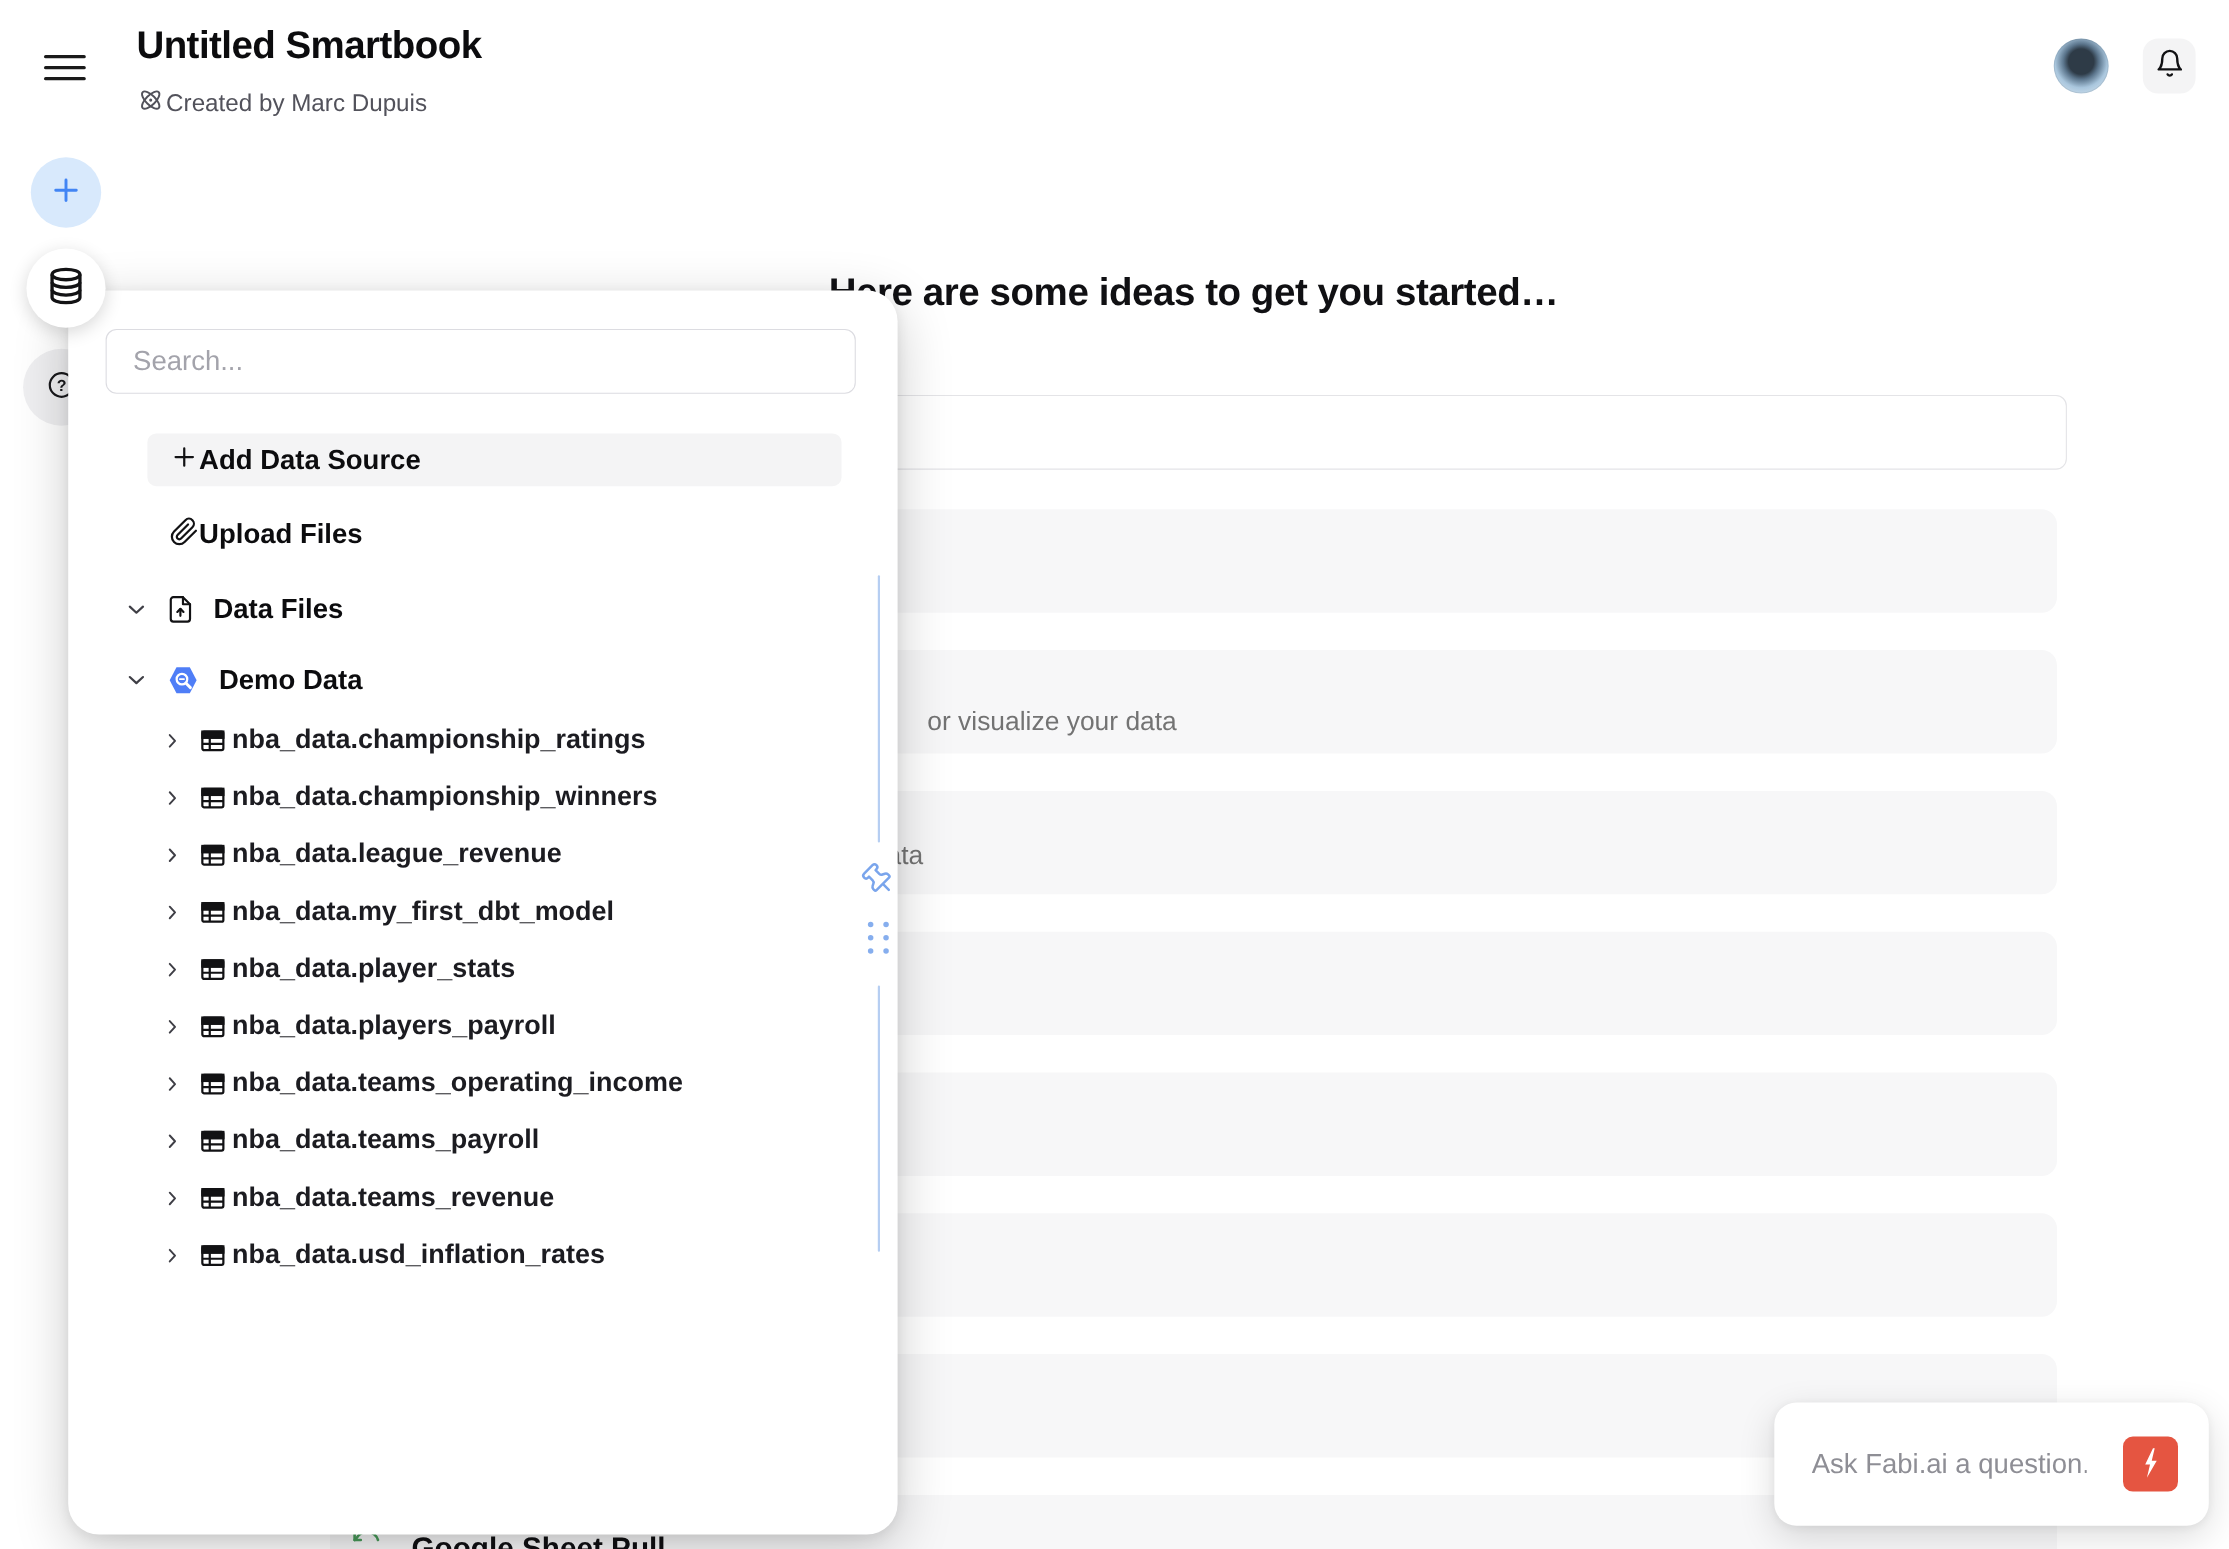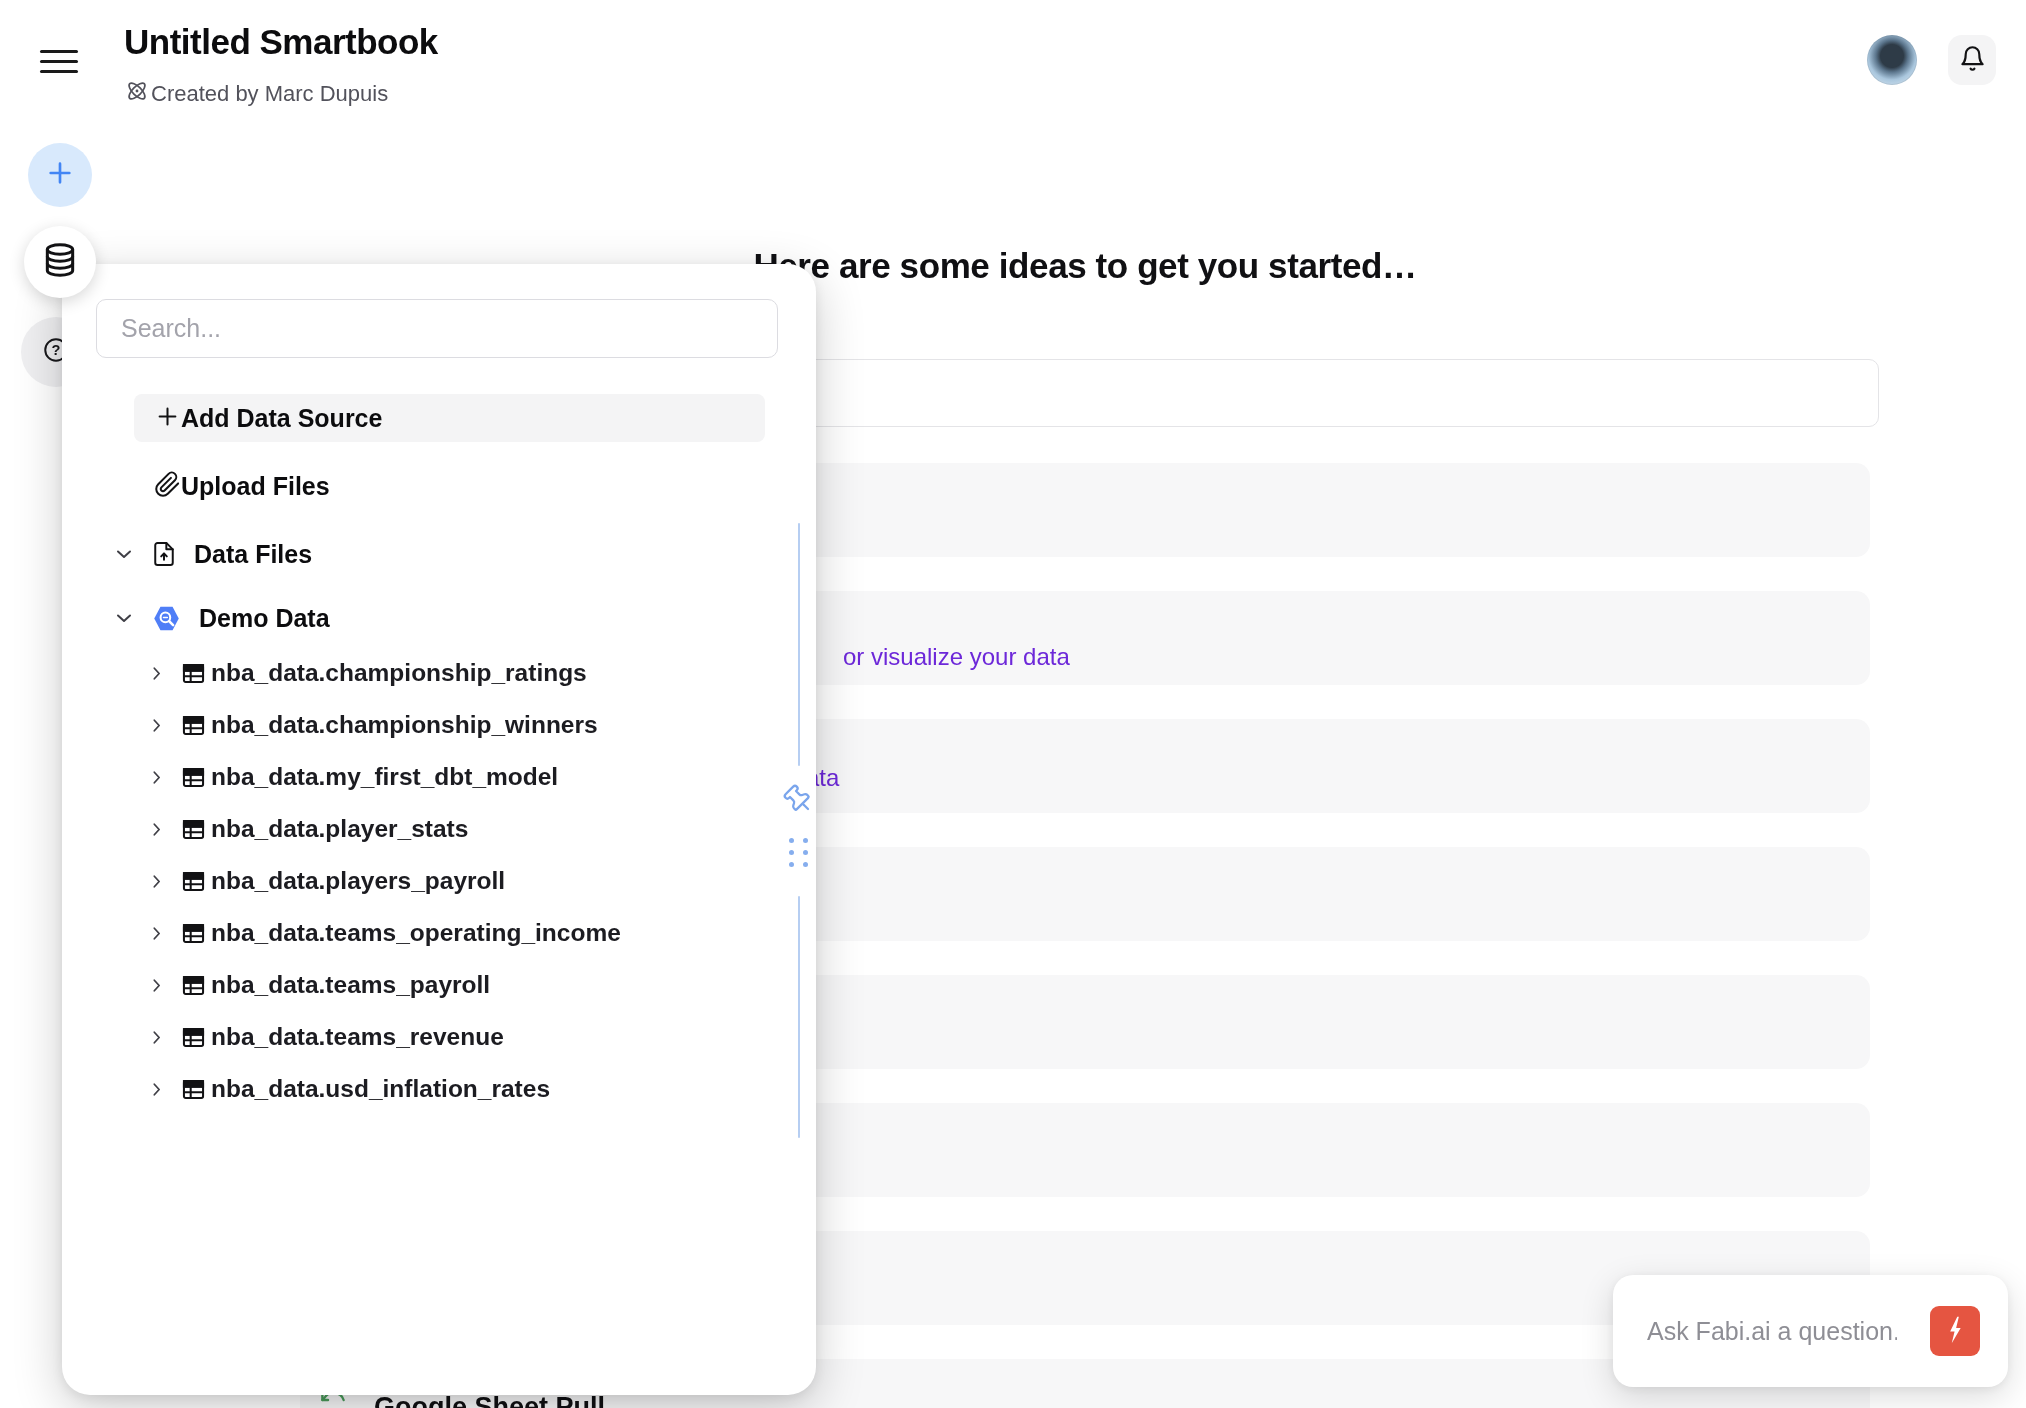--- a/index.html
+++ b/index.html
@@ -24,21 +24,21 @@
   .db-btn { left:24px; top:226px; width:72px; height:72px; background:#fff;
     box-shadow:0 4px 16px rgba(0,0,0,.16); z-index:15; }
   .help-btn { left:21px; top:317px; width:70px; height:70px; background:#efeff1; z-index:5; }
 
   
   .main-heading { left:300px; top:246px; width:1570px; text-align:center;
     font-size:35px; font-weight:700; letter-spacing:-.4px; color:#101013; z-index:1; }
   .prompt-card { left:300px; top:359px; width:1579px; height:68px; background:#fff;
     border:1.5px solid #e4e4e7; border-radius:10px; z-index:1; cursor:text; }
   .idea-card { left:300px; width:1570px; height:94px; background:#f7f7f8; border-radius:14px; z-index:1; cursor:pointer; }
-  .idea-frag { position:absolute; font-size:24px; color:#6d28d9; white-space:nowrap; }
+  .idea-frag { position:absolute; font-size:24px; color:#737373; white-space:nowrap; }
   .sheet-item { left:318px; top:1390px; display:flex; align-items:flex-start; gap:26px; z-index:1; cursor:pointer; }
   .sheet-item .lbl { font-size:27px; font-weight:700; color:#101013; padding-top:2px; }
 
   
   .panel { left:62px; top:264px; width:754px; height:1131px; background:#fff; border-radius:28px;
     box-shadow:0 14px 50px rgba(0,0,0,.20), 0 3px 12px rgba(0,0,0,.08); z-index:10; }
   .search-box { position:absolute; left:34px; top:35px; width:682px; height:59px;
     border:1.5px solid #dcdce1; border-radius:10px; font-size:25px; color:#18181b;
     padding:0 24px; outline:none; background:#fff; font-family:"Liberation Sans",sans-serif; }
   .search-box::placeholder { color:#a3a3ab; }
@@ -255,20 +255,35 @@
             <path d="M9.5 6 15 12l-5.5 6"></path>
           </svg>
         </span>
       <span class="ico">
           <svg width="27" height="27" viewBox="0 0 24 24" fill="none" stroke="#121214" stroke-width="1.8">
             <rect x="3.5" y="4.5" width="17" height="15" rx="1.5"></rect>
             <path d="M3.5 9.5h17M3.5 14.5h17M9.5 9.5v10"></path>
             <rect x="3.5" y="4.5" width="17" height="5" fill="#121214"></rect>
           </svg>
         </span>
+      <span class="lbl">nba_data.league_revenue</span>
+    </div>
+    <div class="table-row">
+      <span class="chev">
+          <svg width="21" height="21" viewBox="0 0 24 24" fill="none" stroke="#3f3f46" stroke-width="2" stroke-linecap="round" stroke-linejoin="round">
+            <path d="M9.5 6 15 12l-5.5 6"></path>
+          </svg>
+        </span>
+      <span class="ico">
+          <svg width="27" height="27" viewBox="0 0 24 24" fill="none" stroke="#121214" stroke-width="1.8">
+            <rect x="3.5" y="4.5" width="17" height="15" rx="1.5"></rect>
+            <path d="M3.5 9.5h17M3.5 14.5h17M9.5 9.5v10"></path>
+            <rect x="3.5" y="4.5" width="17" height="5" fill="#121214"></rect>
+          </svg>
+        </span>
       <span class="lbl">nba_data.my_first_dbt_model</span>
     </div>
     <div class="table-row">
       <span class="chev">
           <svg width="21" height="21" viewBox="0 0 24 24" fill="none" stroke="#3f3f46" stroke-width="2" stroke-linecap="round" stroke-linejoin="round">
             <path d="M9.5 6 15 12l-5.5 6"></path>
           </svg>
         </span>
       <span class="ico">
           <svg width="27" height="27" viewBox="0 0 24 24" fill="none" stroke="#121214" stroke-width="1.8">

